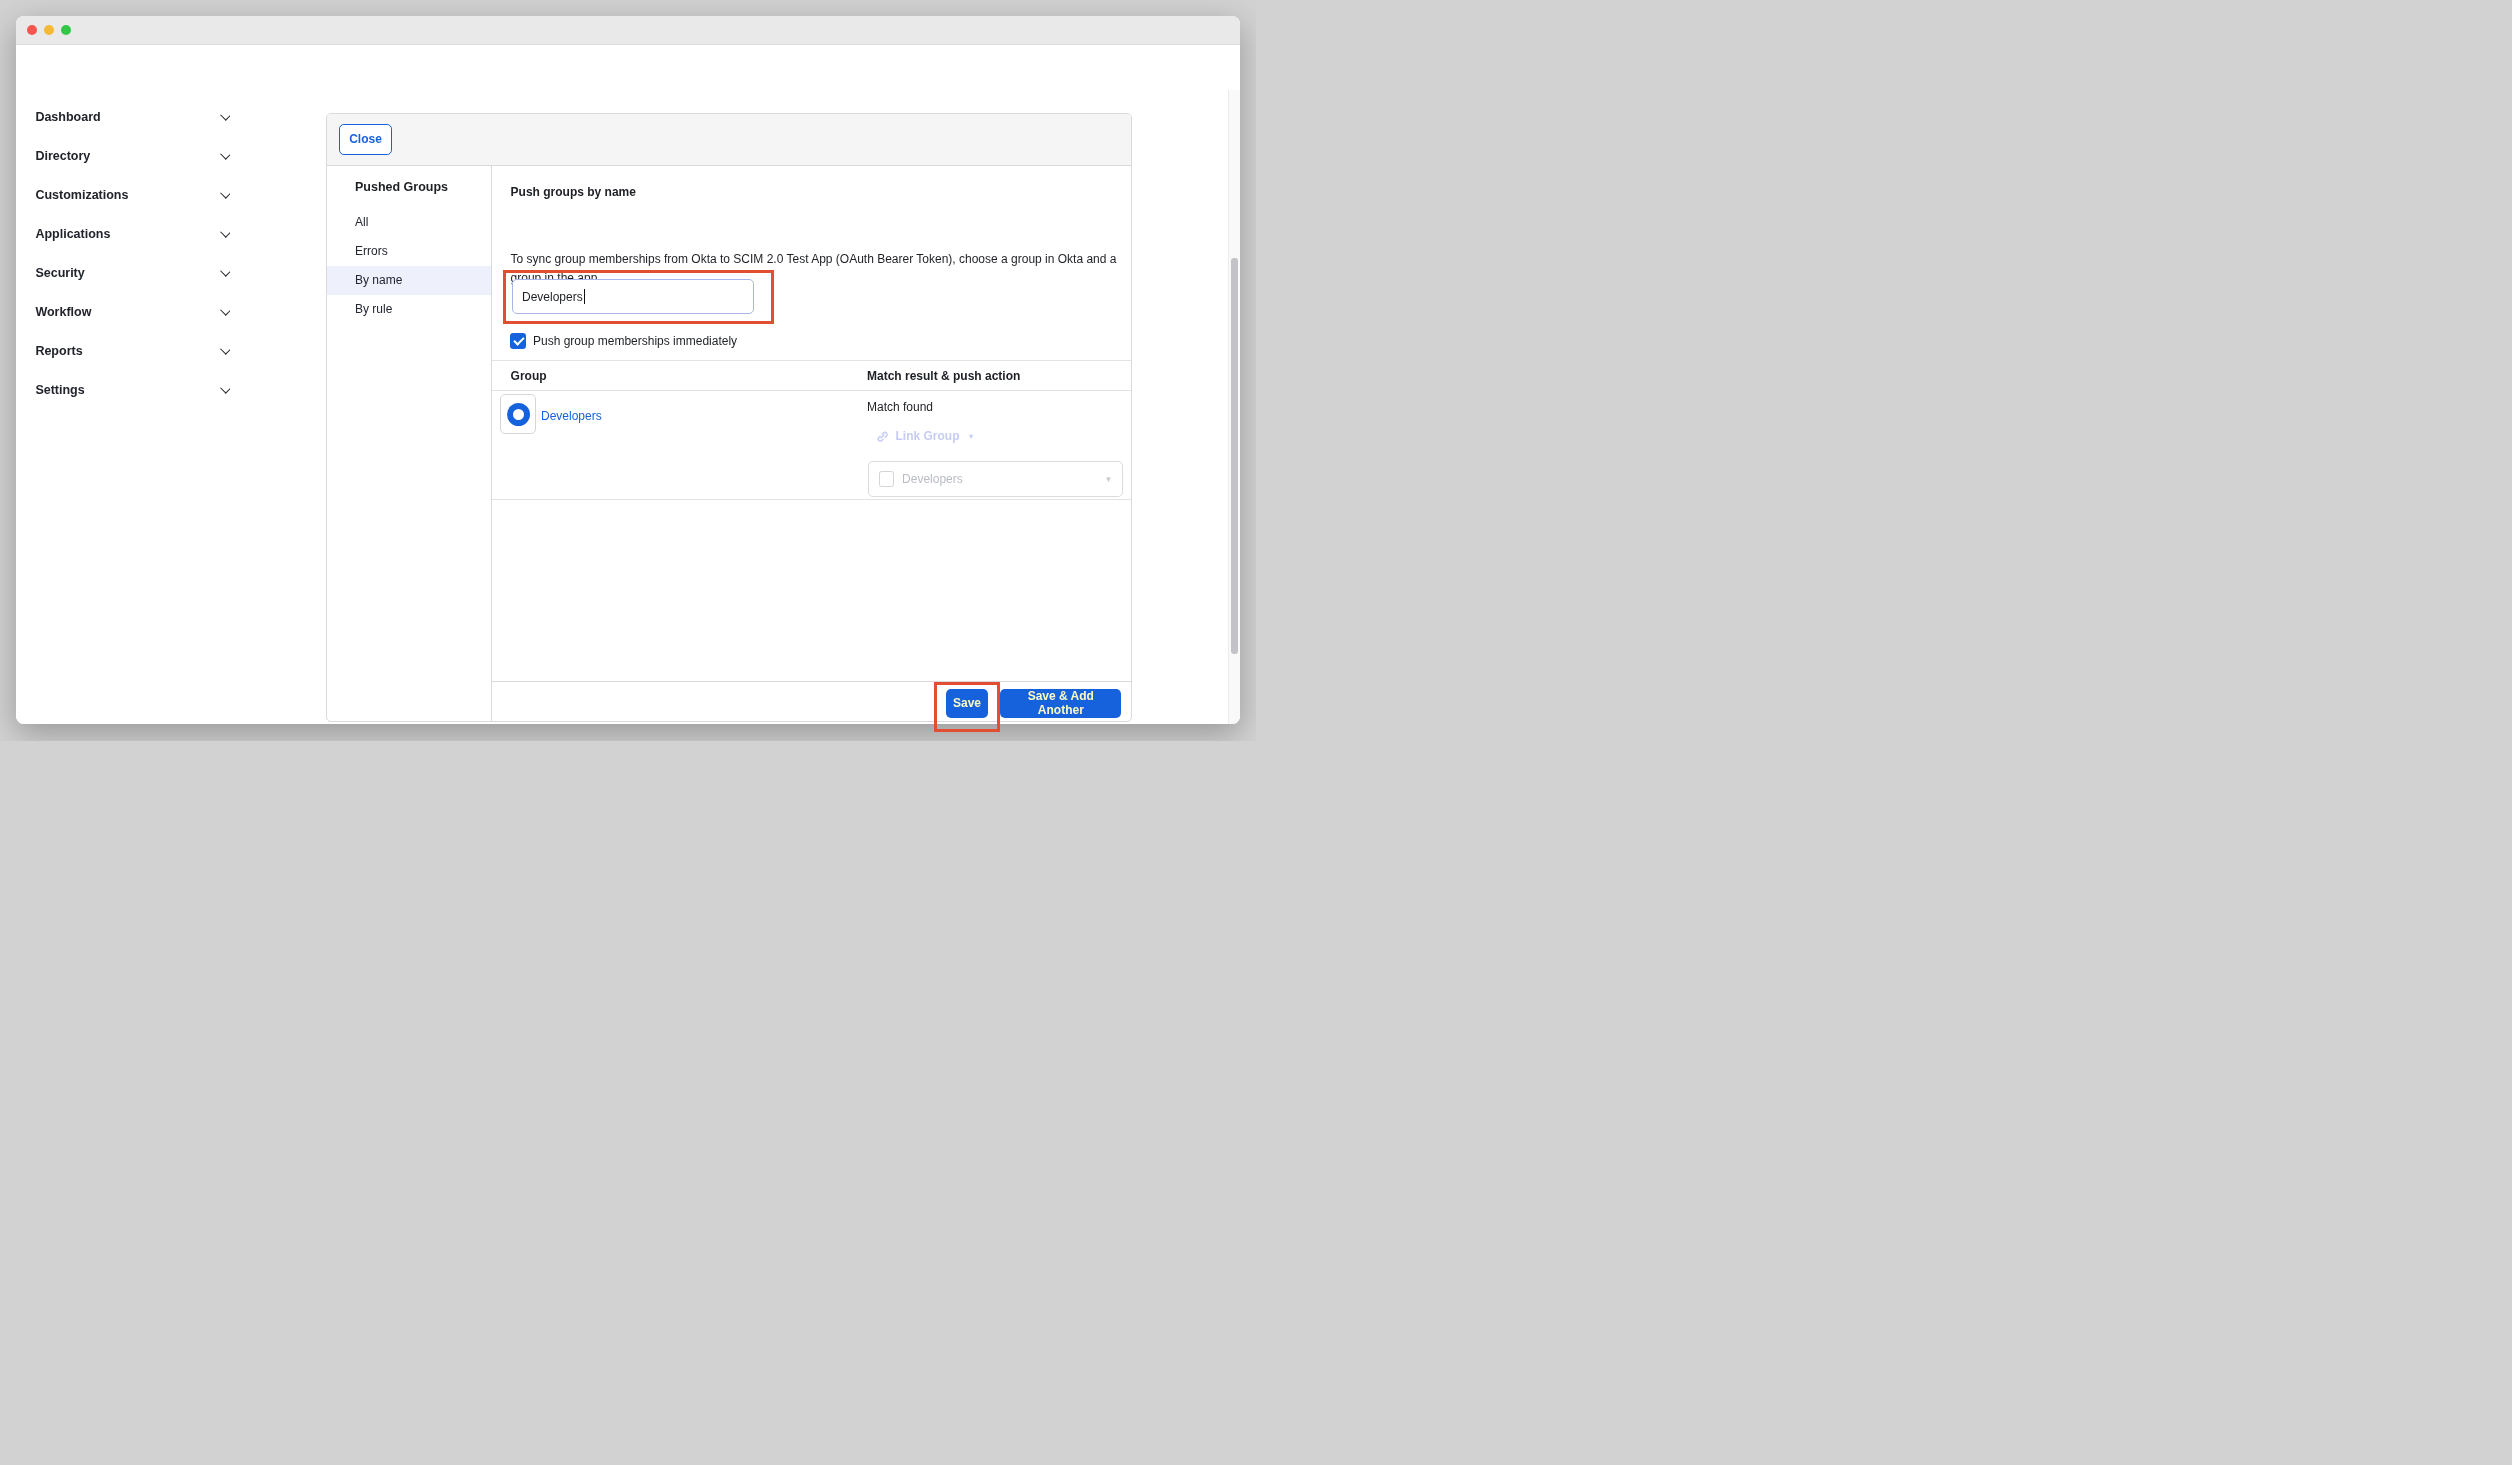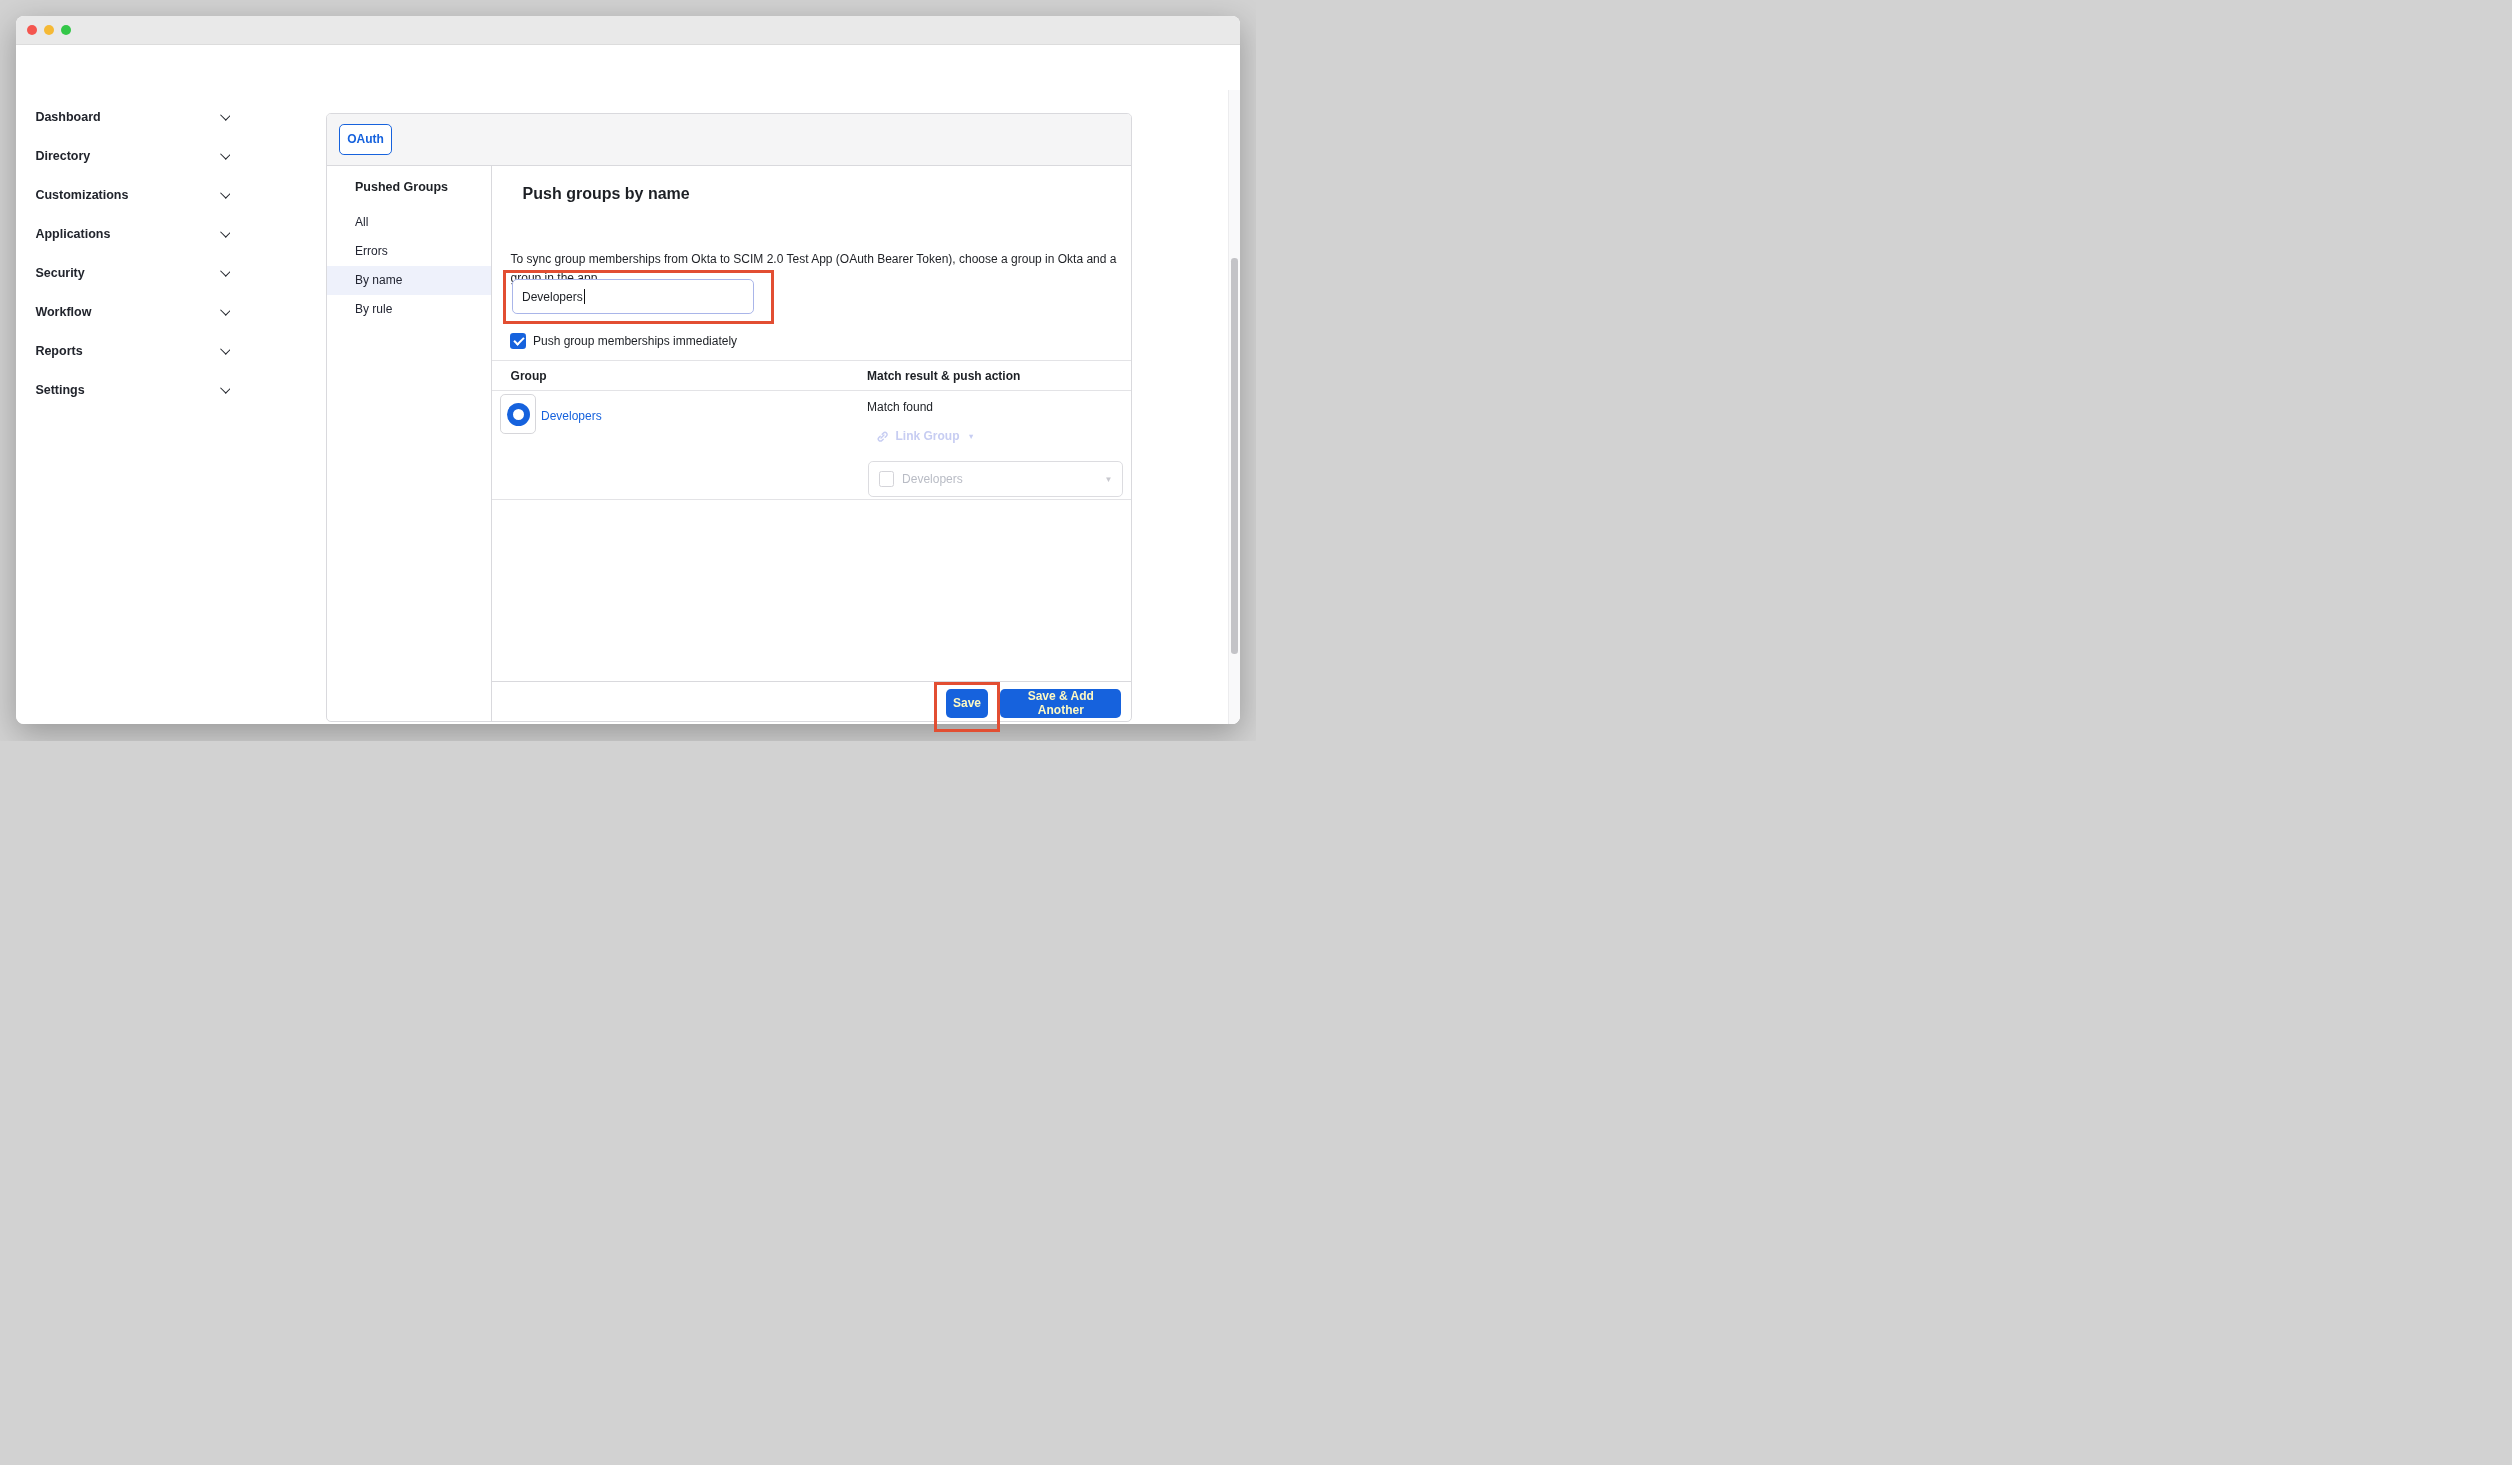--- a/index.html
+++ b/index.html
@@ -112,21 +112,21 @@
   }
   .panel-body{display:flex;height:556px;}
   .subnav{width:165px;border-right:0.8px solid #d9d9dd;box-sizing:border-box;flex:0 0 auto;}
   .subnav-title{margin:13.8px 0 13.8px 28px;font-size:12.5px;font-weight:bold;color:#1d2025;}
   .subnav-item{
     height:29px;line-height:29px;padding-left:28px;font-size:12px;color:#232633;cursor:pointer;
   }
   .subnav-item.selected{background:#eef1fb;}
   .right-col{flex:1;display:flex;flex-direction:column;min-width:0;}
   .content{position:relative;flex:1;}
-  .content .heading{position:absolute;left:18.6px;top:19.4px;font-size:16px;font-weight:bold;margin-left:12px;}
+  .content .heading{position:absolute;left:18.6px;top:19.4px;font-size:12px;font-weight:bold;}
   .content .desc{position:absolute;left:18.6px;top:57px;width:615px;font-size:12px;line-height:19.4px;color:#1e2025;margin-top:27px;}
   .hl-box{
     position:absolute;border:3.2px solid #e24e32;box-sizing:border-box;pointer-events:none;
   }
   .hl-input{left:10.5px;top:104px;width:271px;height:54px;}
   .group-input{
     position:absolute;left:20px;top:113px;width:242px;height:35px;
     border:1.6px solid #a9b5e9;border-radius:4.9px;background:#fff;box-sizing:border-box;
     display:flex;align-items:center;padding:0 9px;font-size:12px;color:#1d2025;cursor:text;
   }
@@ -220,21 +220,21 @@
     <div class="side-item">
       <span class="lbl">Settings</span>
       <span class="side-chev"></span>
     </div>
   </div>
 
   <div class="main">
 
     <div class="panel">
       <div class="toolbar">
-        <button class="close-btn">OAuth</button>
+        <button class="close-btn">Close</button>
       </div>
 
       <div class="panel-body">
 
         <div class="subnav">
           <div class="subnav-title">Pushed Groups</div>
           <div class="subnav-item">All</div>
           <div class="subnav-item">Errors</div>
           <div class="subnav-item selected">By name</div>
           <div class="subnav-item">By rule</div>

